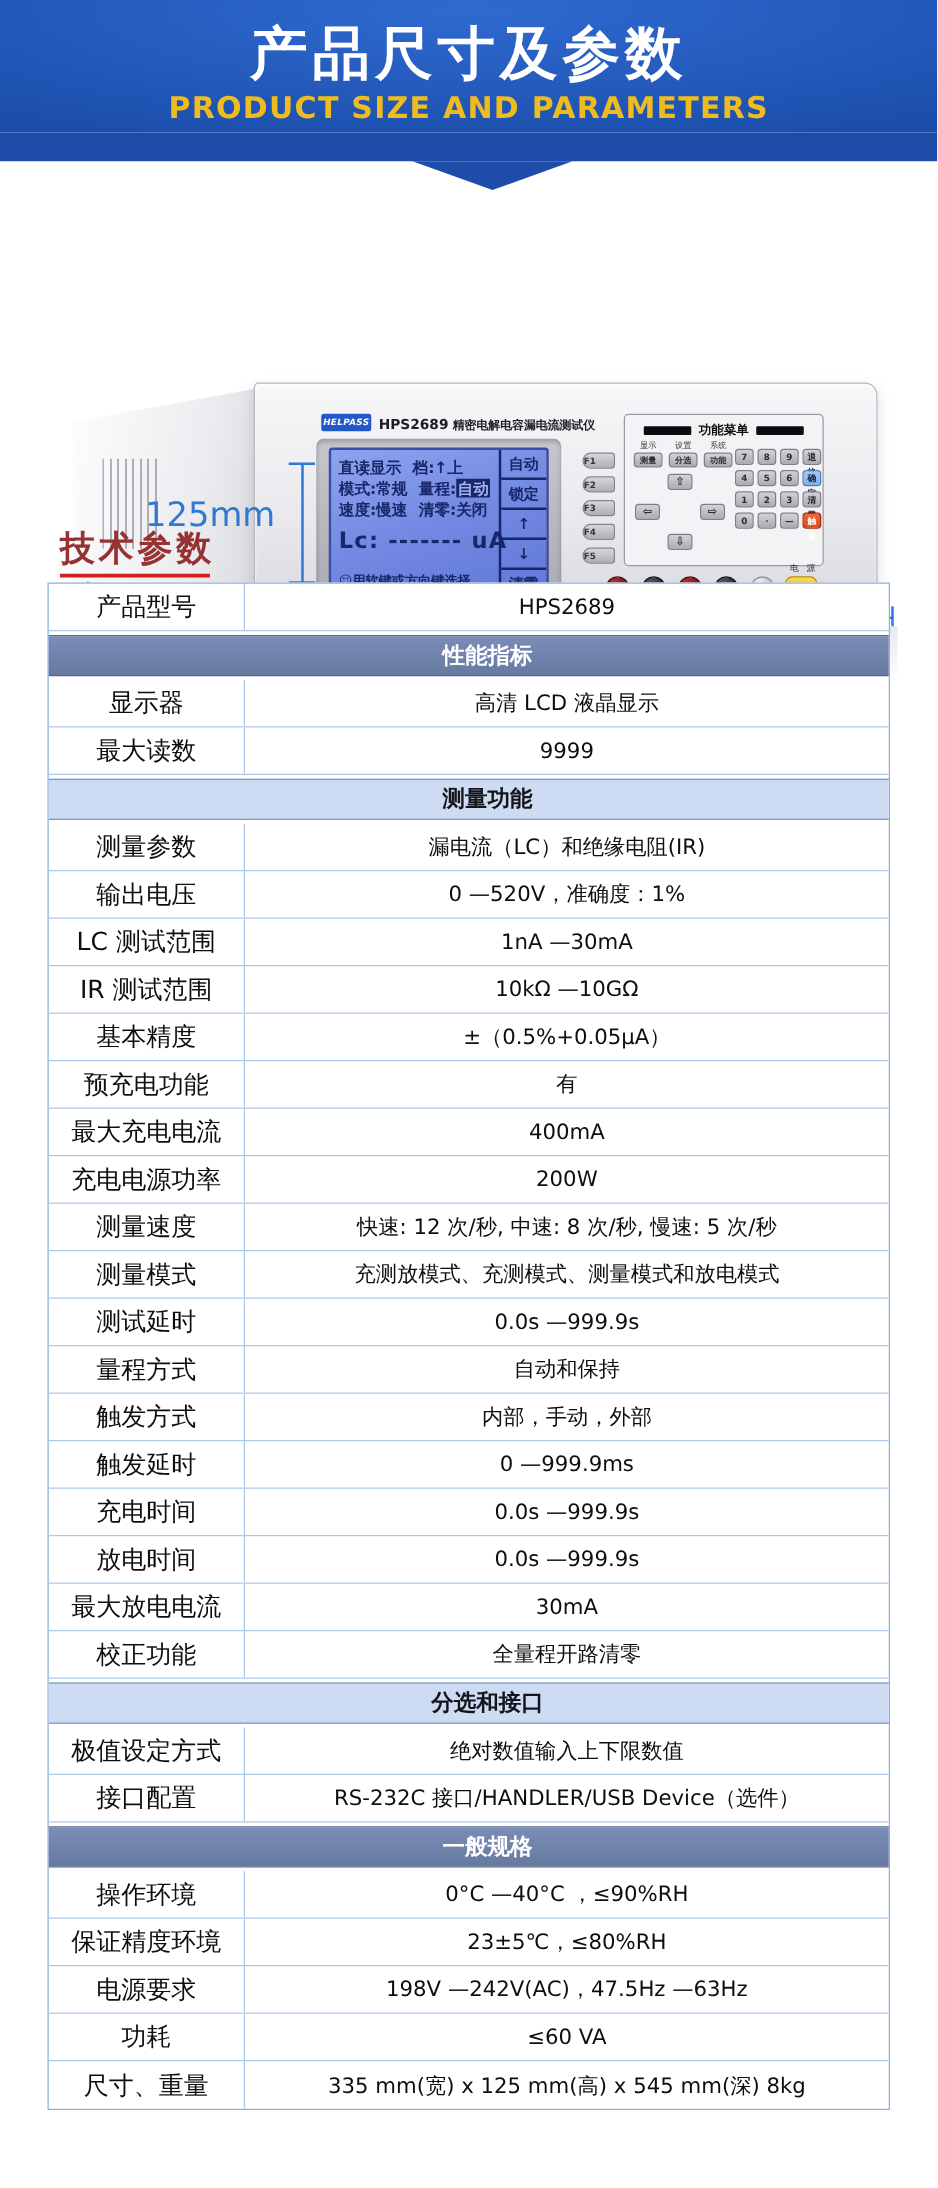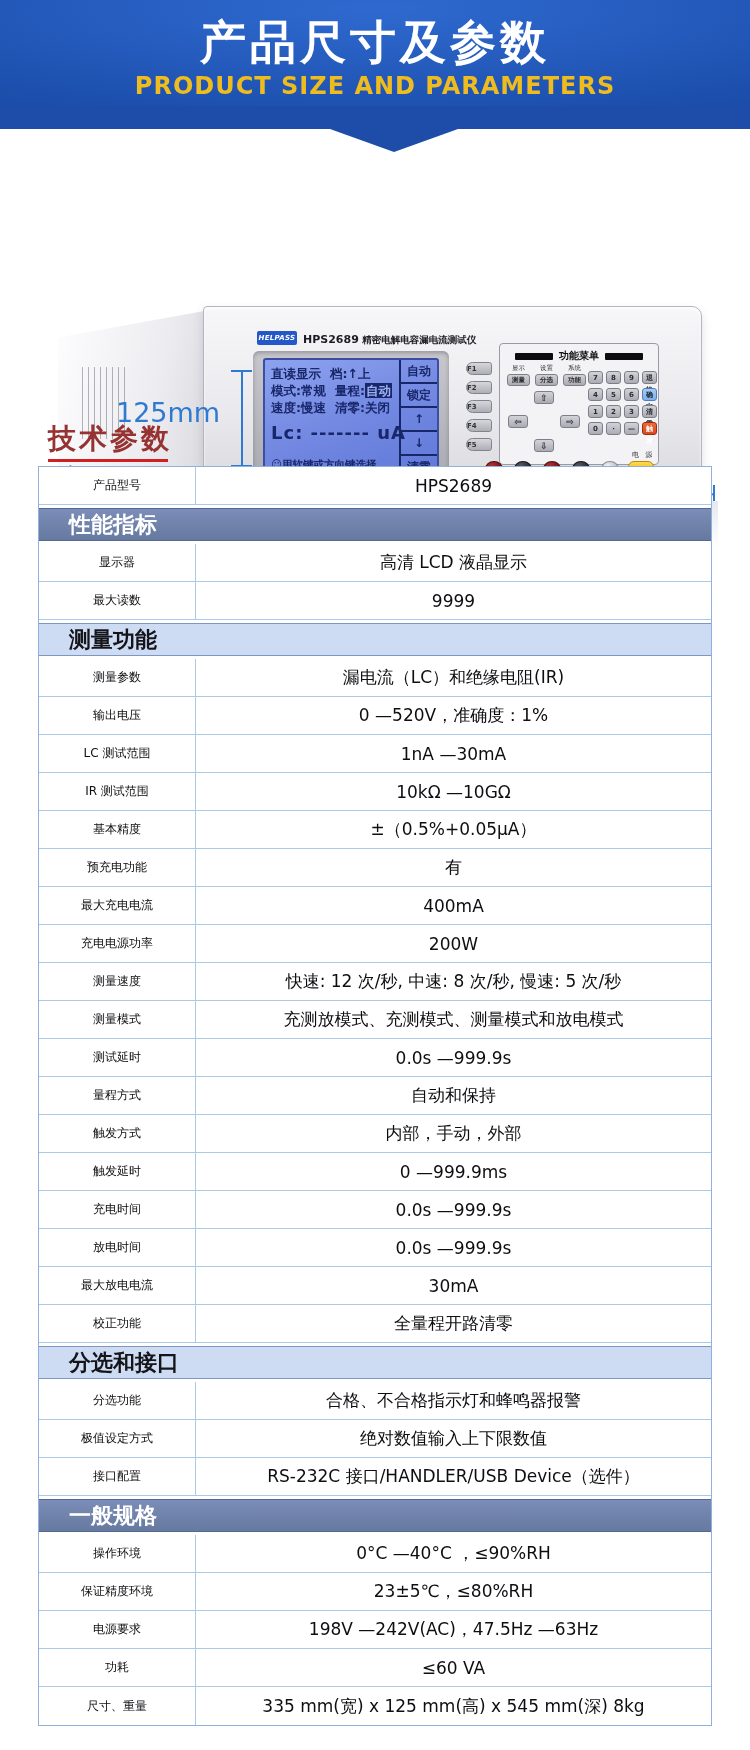--- a/index.html
+++ b/index.html
@@ -55,21 +55,21 @@
   .lcd-soft { width:42px; border-left:2px solid #18266a; display:flex; flex-direction:column; }
   .lcd-soft div { flex:1; text-align:center; font-size:12px; font-weight:bold; line-height:22px; }
   .lcd-soft div + div { border-top:2px solid #18266a; }
 
   .fkeys { position:absolute; left:262px; top:55px; width:26px; }
   .fkey { width:26px; height:13px; margin-bottom:6px; border-radius:7px 3px 3px 7px;
     background:linear-gradient(180deg,#d6d6dc,#aeaeb6); border:1px solid #83838d;
     font-size:7px; font-weight:bold; color:#333; text-align:left; line-height:12px; }
 
   .keypad { position:absolute; left:295px; top:24px; width:160px; height:122px;
-    background:#f3f3f6; border:1px solid #9a9aa4; border-radius:4px;margin-top:12px; }
+    background:#f3f3f6; border:1px solid #9a9aa4; border-radius:4px; }
   .kp-title { position:absolute; left:0; top:5px; width:100%; display:flex; align-items:center; justify-content:center; gap:6px; }
   .kp-bar { width:38px; height:7px; background:#0c0c10; border-radius:1px; }
   .kp-title span { font-size:10px; font-weight:bold; color:#111; white-space:nowrap; }
   .kp-groups { position:absolute; left:7px; top:20px; display:flex; gap:5px; }
   .kp-group { width:23px; text-align:center; }
   .kp-group .glabel { font-size:6.5px; color:#333; margin-bottom:1px; white-space:nowrap; }
   .key { background:linear-gradient(180deg,#d2d2d8,#ababb4); border:1px solid #7e7e88; border-radius:3px;
     color:#2a2a30; font-size:6.5px; font-weight:bold; text-align:center; }
   .kp-group .key { width:23px; height:12px; line-height:11px;text-align:center; }
   .arrow-key { position:absolute; width:20px; height:13px; line-height:12px; font-size:9px; }
@@ -107,25 +107,25 @@
   
   .tech-title { position:absolute; left:48px; top:420px; font-size:28px; font-weight:bold;
     color:#963232; letter-spacing:3px; }
   .tech-underline { position:absolute; left:48px; top:459px; width:120px; height:3px; background:#cf2121; }
 
   
   .spec-table { position:absolute; left:38px; top:466px; width:674px; border:1px solid #8fb2dc; background:#fff; }
   .trow { display:flex; height:38px; border-bottom:1px solid #adc9e8; }
   .trow:last-child { border-bottom:none; }
   .tlabel { width:157px; border-right:1px solid #adc9e8; display:flex; align-items:center; justify-content:center;
-    font-size:12px; color:#0e0e12; white-space:nowrap; }
+    font-size:20px; color:#0e0e12; white-space:nowrap; }
   .tvalue { flex:1; display:flex; align-items:center; justify-content:center; font-size:17px; color:#0e0e12;
     white-space:nowrap; }
   .tsection { height:39px; padding:3px 0; }
-  .tsection .bar { height:33px; line-height:31px; padding-left:30px; font-size:22px; font-weight:bold; }
+  .tsection .bar { height:33px; line-height:31px; padding-left:30px; font-size:18px; font-weight:bold;text-align:center; }
   .tsection.dark .bar { background:linear-gradient(180deg,#7b8db8 0%,#66799f 100%);
     border-top:1px solid #55688f; border-bottom:1px solid #55688f; color:#ffffff; }
   .tsection.light .bar { background:#cddcf2; border-top:1px solid #7d97c2; border-bottom:1px solid #7d97c2; color:#14141a; }
 </style>
 </head>
 <body>
 
 <div id="page">
 
   <div class="banner">
@@ -351,24 +351,20 @@
         <div class="tvalue">30mA</div>
       </div>
       <div class="trow">
         <div class="tlabel">校正功能</div>
         <div class="tvalue">全量程开路清零</div>
       </div>
       <div class="tsection light">
         <div class="bar">分选和接口</div>
       </div>
       <div class="trow">
-        <div class="tlabel">分选功能</div>
-        <div class="tvalue">合格、不合格指示灯和蜂鸣器报警</div>
-      </div>
-      <div class="trow">
         <div class="tlabel">极值设定方式</div>
         <div class="tvalue">绝对数值输入上下限数值</div>
       </div>
       <div class="trow">
         <div class="tlabel">接口配置</div>
         <div class="tvalue">RS-232C 接口/HANDLER/USB Device（选件）</div>
       </div>
       <div class="tsection dark">
         <div class="bar">一般规格</div>
       </div>

